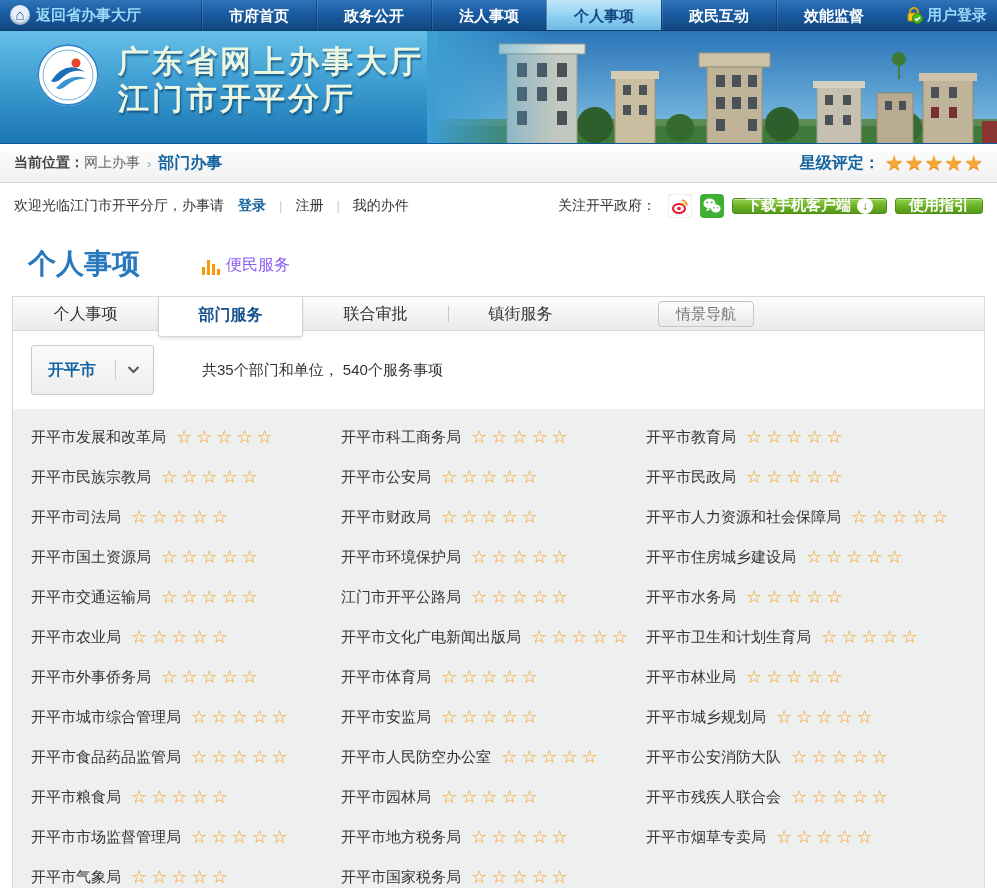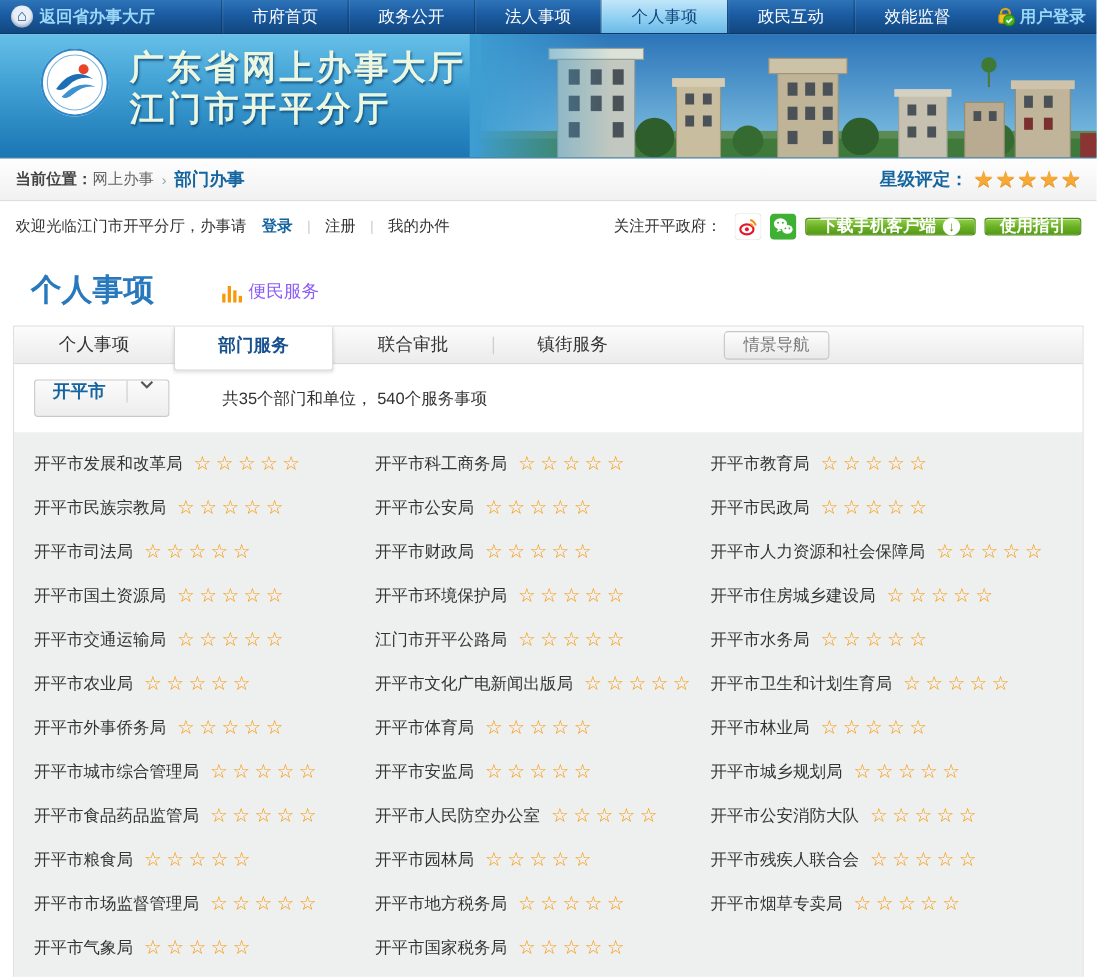--- a/index.html
+++ b/index.html
@@ -10,21 +10,21 @@
   
   .topnav { height:31px; display:flex; align-items:stretch;
     background:linear-gradient(180deg,#2e74b8 0%,#1a5ba2 45%,#12477e 100%);
     border-bottom:1px solid #0d3a6b; }
   .back-link { display:flex; align-items:center; gap:6px; padding:0 10px; cursor:pointer; }
   .home-ico { width:20px; height:20px; border-radius:50%; background:#e9f0f7;
     color:#16518f; font-size:15px; line-height:20px; text-align:center; font-weight:bold;
     box-shadow:inset 0 -2px 3px rgba(0,40,90,.35); }
   .back-label { color:#9bd7f7; font-size:15px; font-weight:bold; }
   .topnav-menu { list-style:none; display:flex; margin-left:50px; }
-  .topnav-item { padding:0 27px; line-height:31px; color:#fff; font-size:15px; font-weight:normal;
+  .topnav-item { padding:0 27px; line-height:31px; color:#fff; font-size:15px; font-weight:bold;
     border-left:1px solid rgba(5,40,80,.45); box-shadow:inset 1px 0 0 rgba(255,255,255,.12); cursor:pointer; }
   .topnav-item.active { background:linear-gradient(180deg,#c2e6fa 0%,#8fd0f2 55%,#6cb9e6 100%);
     color:#11477e; }
   .topnav-login { margin-left:auto; display:flex; align-items:center; gap:4px; padding:0 10px; cursor:pointer; }
   .topnav-login span.lbl { color:#9bd7f7; font-size:15px; font-weight:bold; }
 
   
   .banner { height:113px; position:relative; overflow:hidden;
     background:linear-gradient(180deg,#66bfe7 0%,#3e9ed2 45%,#1b76b4 100%);
     border-bottom:1px solid #0f5a9a; }
@@ -87,21 +87,21 @@
   .tab.active { background:#fff; font-weight:bold; color:#17508e; height:40px; line-height:36px;
     border:1px solid #d5d5d5; border-top:none; border-radius:0 0 3px 3px; z-index:3;
     box-shadow:0 2px 3px rgba(0,0,0,.10); }
   .tab.active::before, .tab.active + .tab::before { display:none; }
   .scene-btn { position:absolute; left:645px; top:4px; height:26px; padding:0 17px;
     background:linear-gradient(180deg,#fdfdfd 0%,#e9e9e9 100%); border:1px solid #c6c6c6;
     border-radius:4px; color:#777; font-size:15px; line-height:24px; cursor:pointer; }
 
   
   .filter-row { display:flex; align-items:center; padding:14px 0 14px 18px; background:#fff; }
-  .city-select { display:inline-flex; align-items:flex-start; height:34px; padding-left:16px;
+  .city-select { display:inline-flex; align-items:center; height:50px; padding-left:16px;
     background:linear-gradient(180deg,#fbfbfb 0%,#ededed 100%); border:1px solid #c9c9c9;
     border-radius:3px; cursor:pointer; }
   .city-label { font-size:16px; font-weight:bold; color:#1464a0; }
   .city-div { width:1px; height:20px; background:#ccc; margin:0 11px 0 19px; }
   .city-chev { padding-right:13px; display:flex; align-items:center; }
   .summary { margin-left:48px; font-size:15px; color:#333; }
 
   
   .dept-grid { flex:1 1 auto; background:#eef0ef; padding:8px 0 0 18px;
     display:grid; grid-template-columns:310px 305px 1fr;

